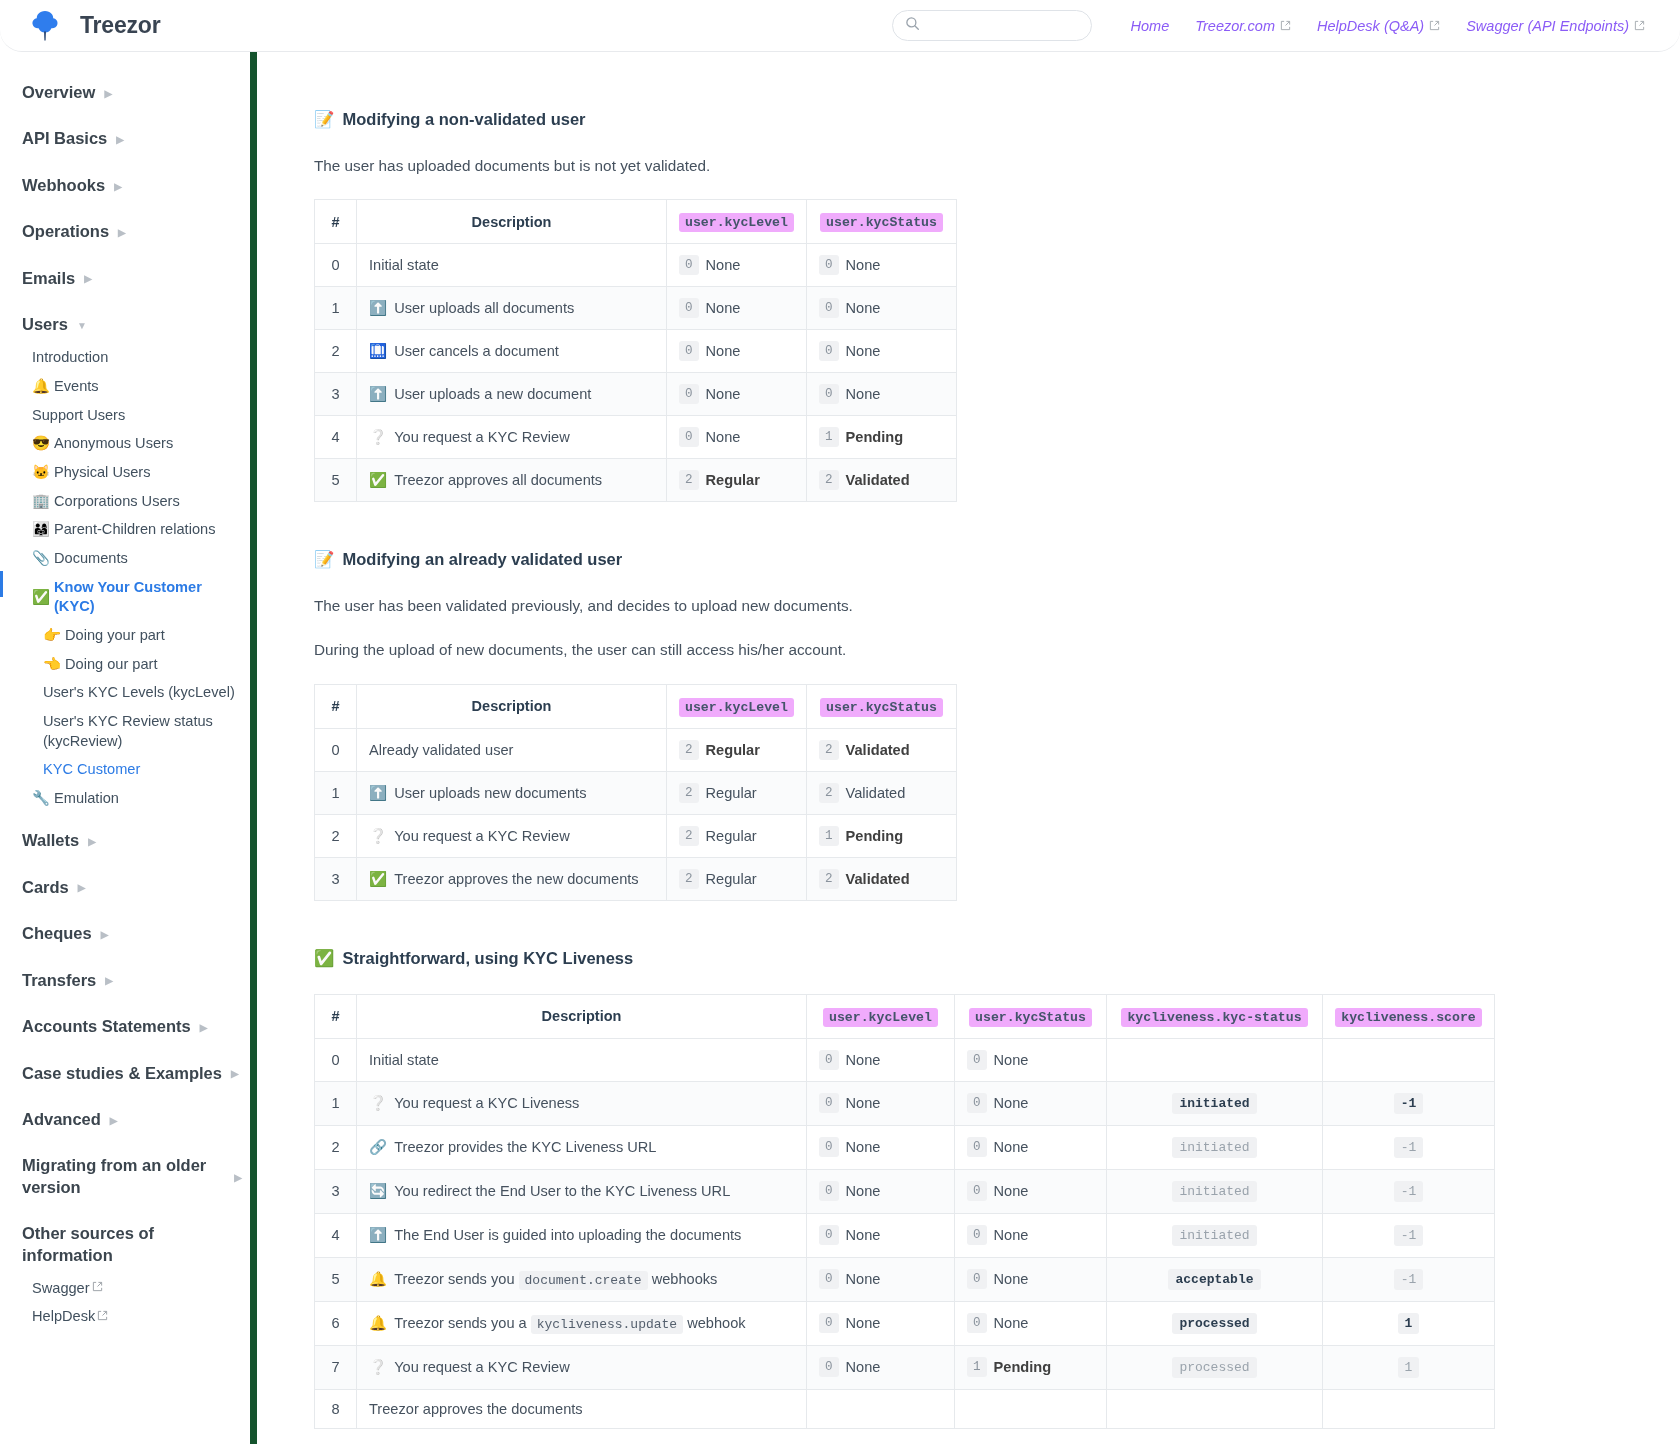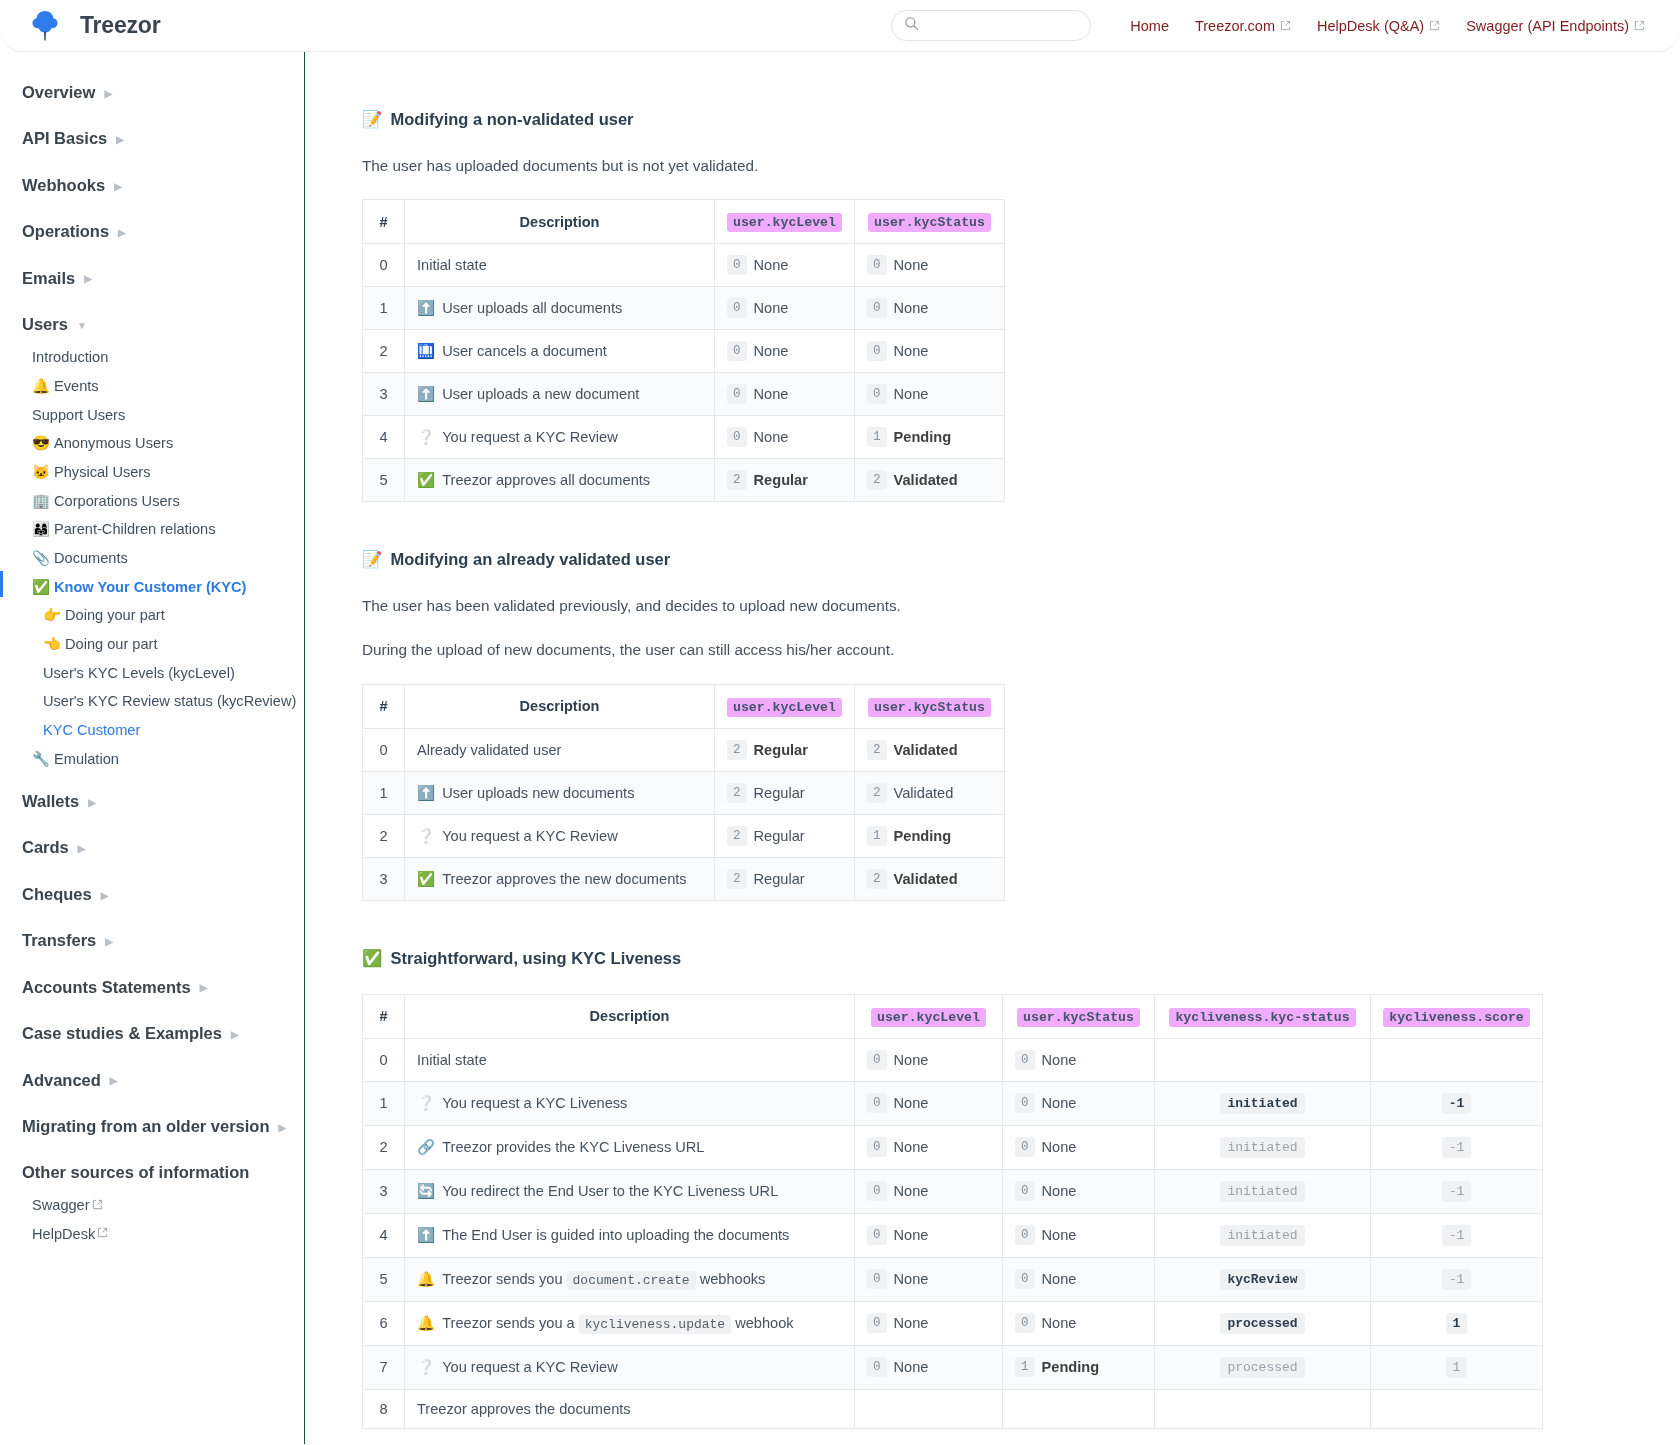--- a/index.html
+++ b/index.html
@@ -39,34 +39,34 @@
     margin-right: 26px;
     background: #fff;
   }
   .searchbox svg { flex: none; }
   .searchbox input {
     border: none; outline: none; flex: 1; font-size: 13px;
     font-family: "Liberation Sans", sans-serif; color: #3b454e;
     margin-left: 7px; background: transparent;
   }
   .navlink {
-    font-size: 14.5px; color: #7f1d1d; text-decoration: none;
+    font-size: 14.5px; color: #8b5cf6; text-decoration: none;
     padding: 0 13px; white-space: nowrap;
-    display: inline-flex; align-items: flex-end; gap: 5px;
+    display: inline-flex; align-items: flex-end; gap: 5px; font-style: italic;
   }
   .ext { display: inline-block; opacity: .62; }
 
   
   .layout { display: flex; height: calc(1445px - 53px); }
 
   
   .sidebar {
-    width: 305px; flex: none;
-    border-right: 1px solid #14532d;
-    padding: 22px 0 0 0;
+    width: 257px; flex: none;
+    border-right: 7px solid #14532d;
+    padding: 22px 8px 0 0;
     overflow: hidden;
     background: #fff;
   }
   .nav-group {
     display: flex; align-items: center;
     padding: 8px 0 8px 22px;
     font-size: 16.5px; font-weight: bold; color: #3b454e;
     cursor: pointer;
     line-height: 1.3;
   }
@@ -576,21 +576,21 @@
                 <td><span class="chip">0</span><span class="val same">None</span></td>
                 <td><span class="chip">0</span><span class="val same">None</span></td>
                 <td class="ctr"><span class="mono-pill same">initiated</span></td>
                 <td class="ctr"><span class="mono-pill same">-1</span></td>
               </tr>
               <tr>
                 <td class="num">5</td>
                 <td class="desc"><span class="emoji">🔔</span>Treezor sends you <code class="inline">document.create</code> webhooks</td>
                 <td><span class="chip">0</span><span class="val same">None</span></td>
                 <td><span class="chip">0</span><span class="val same">None</span></td>
-                <td class="ctr"><span class="mono-pill chg">kycReview</span></td>
+                <td class="ctr"><span class="mono-pill chg">acceptable</span></td>
                 <td class="ctr"><span class="mono-pill same">-1</span></td>
               </tr>
               <tr>
                 <td class="num">6</td>
                 <td class="desc"><span class="emoji">🔔</span>Treezor sends you a <code class="inline">kycliveness.update</code> webhook</td>
                 <td><span class="chip">0</span><span class="val same">None</span></td>
                 <td><span class="chip">0</span><span class="val same">None</span></td>
                 <td class="ctr"><span class="mono-pill chg">processed</span></td>
                 <td class="ctr"><span class="mono-pill chg">1</span></td>
               </tr>

